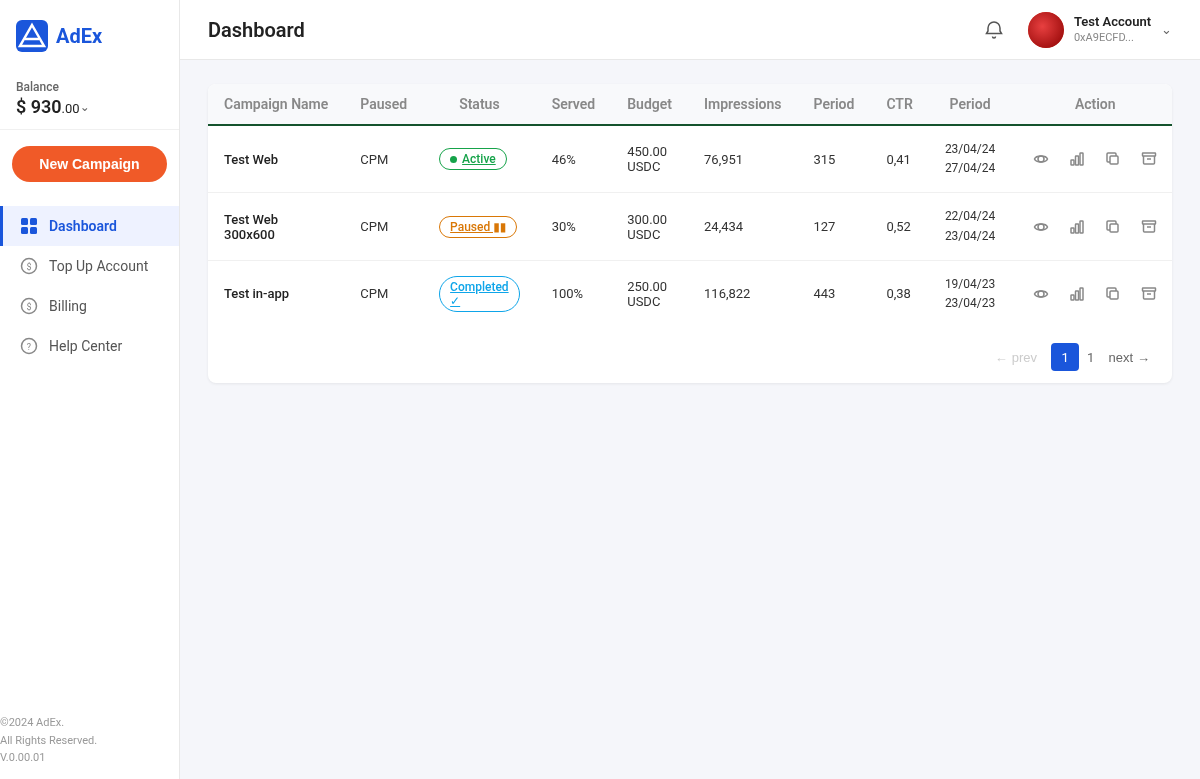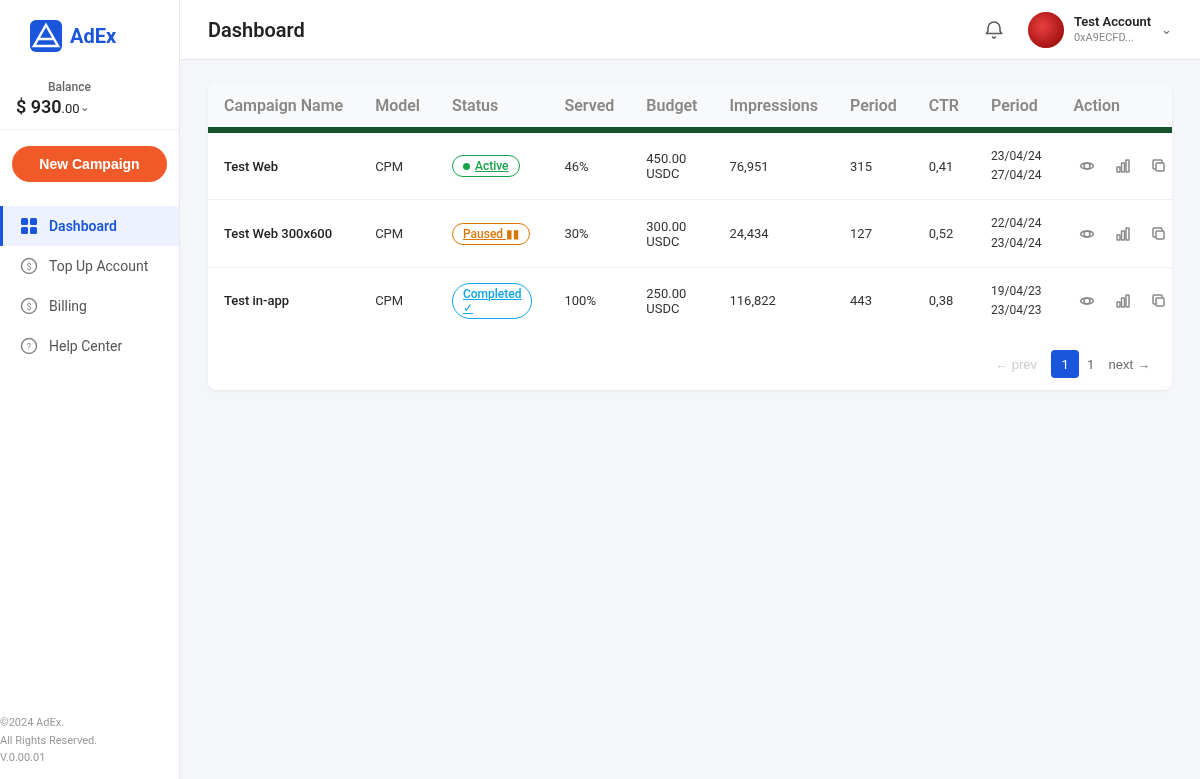--- a/index.html
+++ b/index.html
@@ -14,40 +14,38 @@
       flex-direction: column;
       border-right: 1px solid #e8e8e8;
       padding: 0;
       height: 100%;
     }
     .sidebar-logo {
       display: flex;
       align-items: center;
       gap: 8px;
       padding: 20px 16px 16px;
-      margin-left: 14px;
     }
     .logo-icon {
       width: 32px;
       height: 32px;
     }
     .logo-text {
       font-size: 20px;
       font-weight: 700;
       color: #1a56db;
     }
     .balance-section {
       padding: 12px 16px;
       border-bottom: 1px solid #f0f0f0;
     }
     .balance-label {
       font-size: 12px;
       color: #666;
       font-weight: 500;
-      margin-left: 32px;
     }
     .balance-amount-row {
       display: flex;
       align-items: center;
       margin-top: 2px;
     }
     .balance-amount {
       font-size: 18px;
       font-weight: 600;
       color: #222;
@@ -222,25 +220,25 @@
     }
     table {
       width: 100%;
       border-collapse: collapse;
     }
     thead tr {
       background: #f8f9fb;
     }
     th {
       padding: 12px 16px;
-      text-align: left;
-      font-size: 16px;
+      text-align: center;
+      font-size: 14px;
       font-weight: 600;
       color: #888;
-      border-bottom: 6px solid #14532d;
+      border-bottom: 2px solid #14532d;
       white-space: nowrap;
     }
     td {
       padding: 14px 16px;
       font-size: 13px;
       color: #333;
       border-bottom: 1px solid #f0f0f0;
       vertical-align: middle;
     }
     tr:last-child td { border-bottom: none; }
@@ -440,21 +438,21 @@
     </div>
   </header>
 
   <div class="content">
 
     <div class="campaigns-table">
       <table>
         <thead>
           <tr>
             <th>Campaign Name</th>
-            <th>Model</th>
+            <th>Paused</th>
             <th>Status</th>
             <th>Served</th>
             <th>Budget</th>
             <th>Impressions</th>
             <th>Period</th>
             <th>CTR</th>
             <th>Period</th>
             <th>Action</th>
           </tr>
         </thead>

